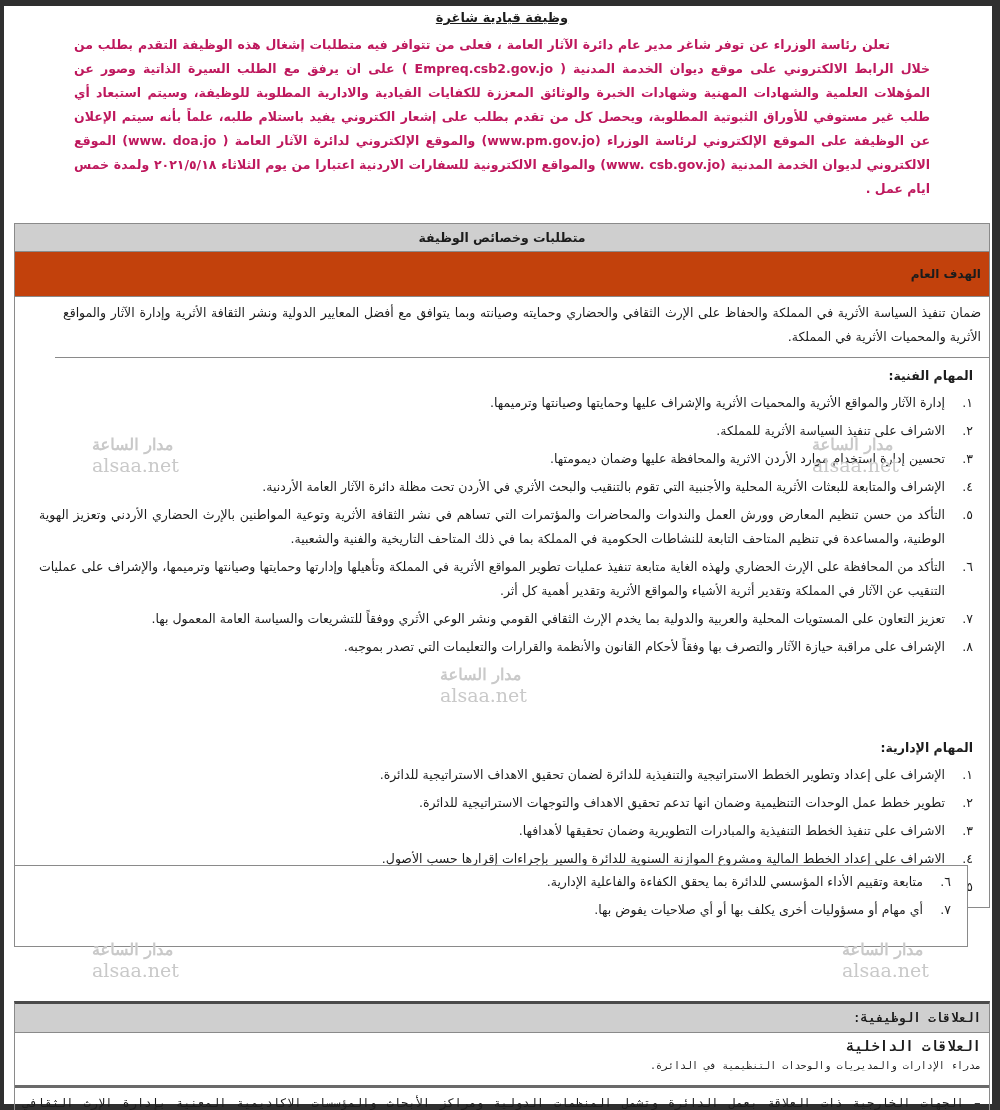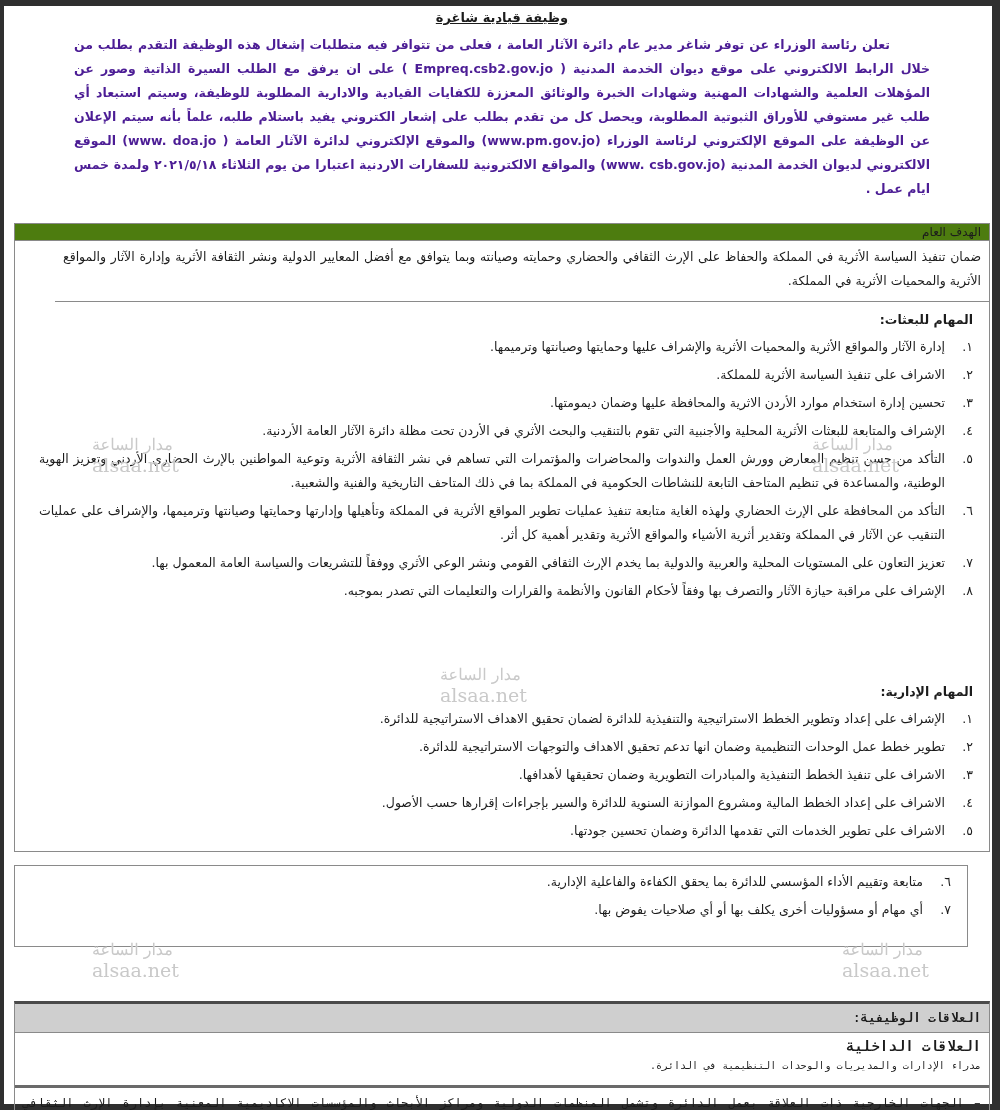--- a/index.html
+++ b/index.html
@@ -16,68 +16,69 @@
   .frame-bottom { position:absolute; left:0; bottom:0; width:1000px; height:6px; background:#2f2f2f; }
 
   .page { position:absolute; left:14px; top:10px; width:976px; direction:rtl; }
 
   .doc-title {
     text-align:center; font-size:13px; font-weight:bold; text-decoration:underline;
     margin-bottom:8px;
   }
   .intro {
     direction:rtl; text-align:justify; font-size:12.5px; line-height:24px;
-    margin:0 60px 0 60px; font-weight:bold; color:#4c1d95;
+    margin:0 60px 0 60px; font-weight:bold; color:#be185d;
   }
   .intro .indent { display:inline-block; width:40px; }
 
   .box { border:1px solid #8a8a8a; margin-top:22px; }
   .hdr {
     background:#cfcfcf; text-align:center; font-weight:bold; font-size:12.5px;
     padding:6px 8px; border-bottom:1px solid #8a8a8a;
   }
   .sub {
-    background:#4d7c0f; font-weight:normal; font-size:12px; padding:1px 8px;
+    background:#c2410c; font-weight:bold; font-size:12px; padding:15px 8px;
     border-bottom:1px solid #8a8a8a; text-align:right;
   }
   .para { font-size:12.5px; line-height:24px; padding:4px 8px 8px 8px; text-align:justify; border-bottom:1px solid #8a8a8a;margin-left:40px; }
 
   .tasks { padding:6px 16px 6px 24px; }
   .tasks h4 { margin:4px 0 8px 0; font-size:12.5px; font-weight:bold; }
   ol.items { list-style:none; margin:0; padding:0; }
   ol.items li { display:flex; font-size:12.5px; line-height:24px; margin-bottom:4px; }
   ol.items li .num { flex:0 0 28px; text-align:right; }
   ol.items li .txt { flex:1; text-align:justify; }
 
   .seg2 {
     position:absolute; left:0; width:952px; border:1px solid #8a8a8a; background:#fff;
   }
   .box3 { position:absolute; left:0; width:974px; border:1px solid #8a8a8a; border-top:3px solid #4a4a4a; }
 
   .wm { position:absolute; color:#c9c9c9; font-size:19px; font-family:"DejaVu Serif", serif; text-shadow:0 0 1px #fff; pointer-events:none; z-index:5; }
-  .wm .ar { display:block; font-size:16px; }
+  .wm .ar { display:block; font-size:16px;font-weight:bold; }
 </style>
 </head>
 <body>
 
 <div class="frame-top"></div>
 <div class="frame-left"></div>
 <div class="frame-right"></div>
 <div class="frame-bottom"></div>
 
 <div class="page">
   <div class="doc-title">وظيفة قيادية شاغرة</div>
   <div class="intro"><span class="indent"></span><span>تعلن رئاسة الوزراء عن توفر شاغر مدير عام دائرة الآثار العامة ، فعلى من تتوافر فيه متطلبات إشغال هذه الوظيفة التقدم بطلب من خلال الرابط الالكتروني على موقع ديوان الخدمة المدنية ( Empreq.csb2.gov.jo ) على ان يرفق مع الطلب السيرة الذاتية وصور عن المؤهلات العلمية والشهادات المهنية وشهادات الخبرة والوثائق المعززة للكفايات القيادية والادارية المطلوبة للوظيفة، وسيتم استبعاد أي طلب غير مستوفي للأوراق الثبوتية المطلوبة، ويحصل كل من تقدم بطلب على إشعار الكتروني يفيد باستلام طلبه، علماً بأنه سيتم الإعلان عن الوظيفة على الموقع الإلكتروني لرئاسة الوزراء (www.pm.gov.jo) والموقع الإلكتروني لدائرة الآثار العامة ( www. doa.jo) الموقع الالكتروني لديوان الخدمة المدنية (www. csb.gov.jo) والمواقع الالكترونية للسفارات الاردنية اعتبارا من يوم الثلاثاء ٢٠٢١/٥/١٨ ولمدة خمس ايام عمل .</span></div>
 
   <div class="box">
+    <div class="hdr">متطلبات وخصائص الوظيفة</div>
     <div class="sub">الهدف العام</div>
     <div class="para">ضمان تنفيذ السياسة الأثرية في المملكة والحفاظ على الإرث الثقافي والحضاري وحمايته وصيانته وبما يتوافق مع أفضل المعايير الدولية ونشر الثقافة الأثرية وإدارة الآثار والمواقع الأثرية والمحميات الأثرية في المملكة.</div>
 
     <div class="tasks" style="height:360px;">
-      <h4>المهام للبعثات:</h4>
+      <h4>المهام الفنية:</h4>
       <ol class="items" id="tech-list">
           <li>
             <span class="num">١.</span>
             <span class="txt">إدارة الآثار والمواقع الأثرية والمحميات الأثرية والإشراف عليها وحمايتها وصيانتها وترميمها.</span>
           </li>
           <li>
             <span class="num">٢.</span>
             <span class="txt">الاشراف على تنفيذ السياسة الأثرية للمملكة.</span>
           </li>
           <li>

